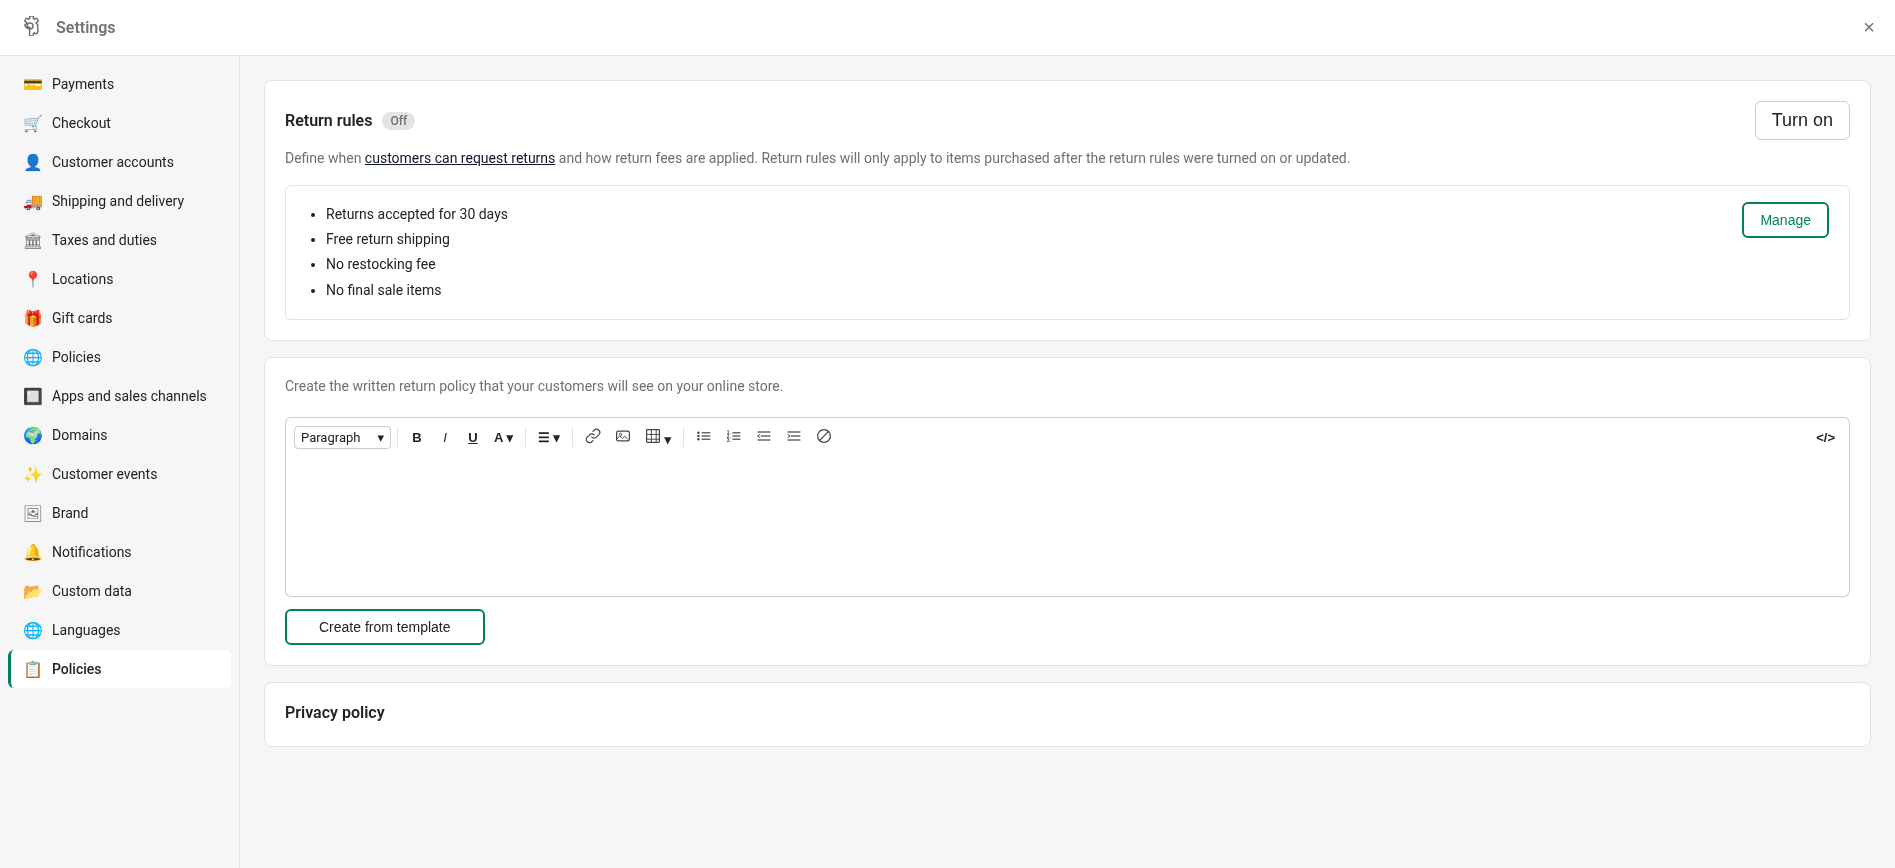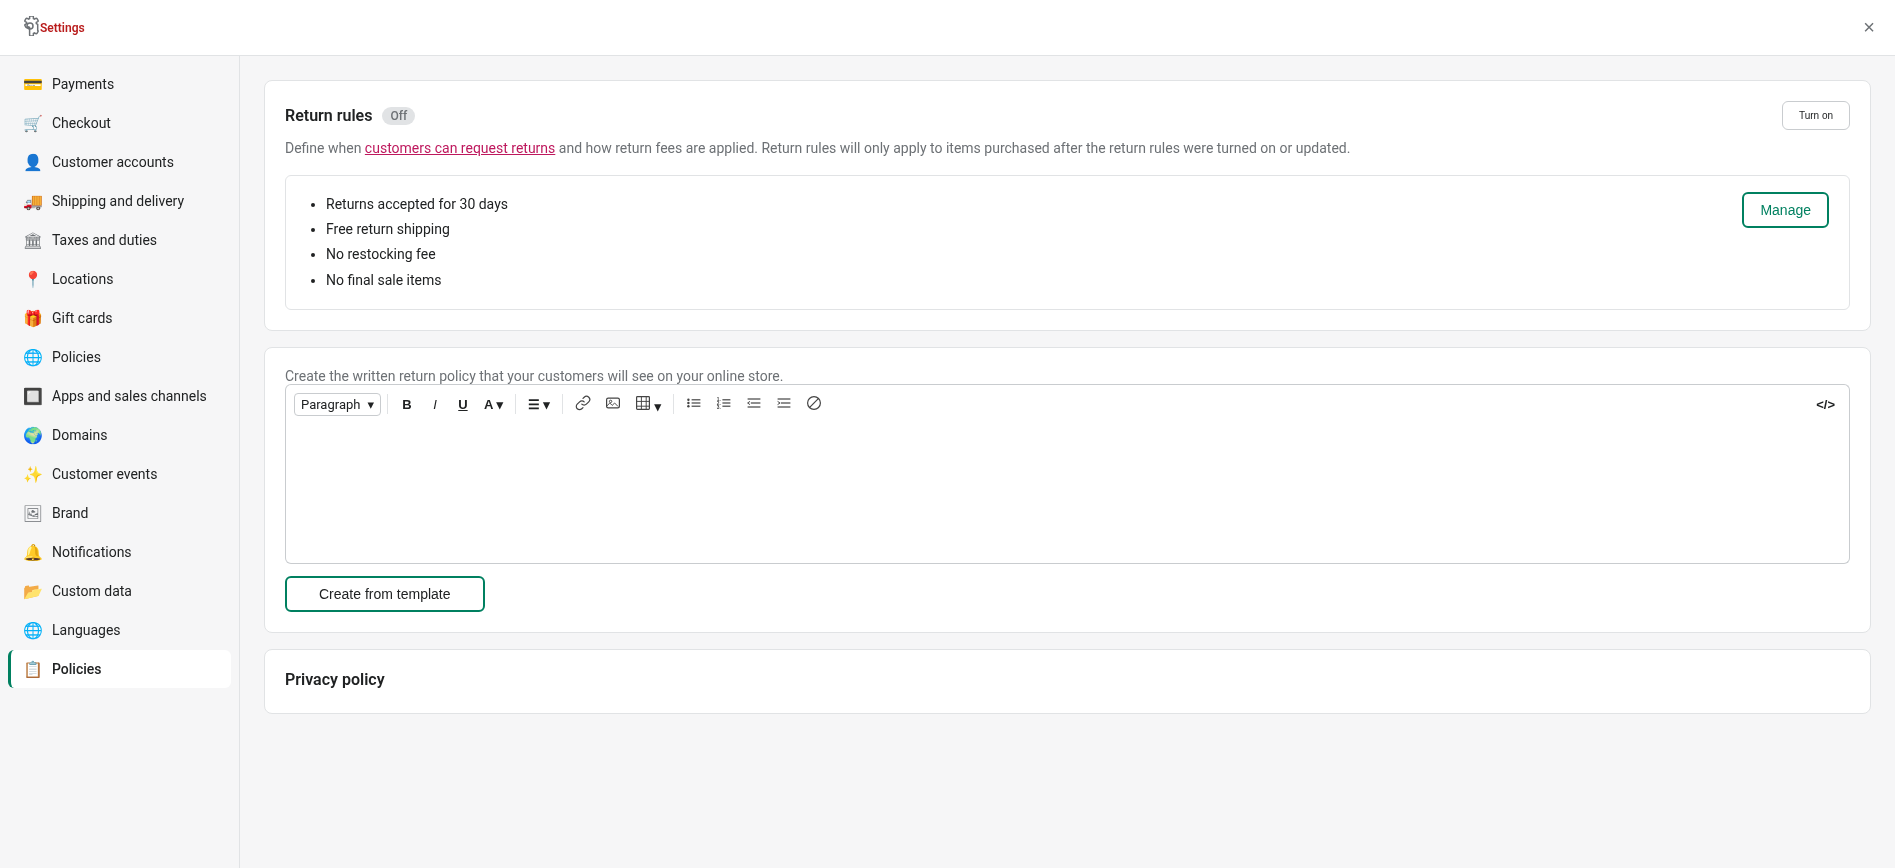--- a/index.html
+++ b/index.html
@@ -19,24 +19,24 @@
     .top-bar {
       display: flex;
       align-items: center;
       padding: 0 20px;
       height: 56px;
       background: #fff;
       border-bottom: 1px solid #e1e3e5;
       flex-shrink: 0;
     }
     .top-bar-title {
-      font-size: 12px;
+      font-size: 16px;
       font-weight: 600;
-      margin-left: 0;
-      color: #b91c1c;
+      margin-left: 16px;
+      color: #737373;
     }
     .close-btn {
       margin-left: auto;
       background: none;
       border: none;
       cursor: pointer;
       font-size: 20px;
       color: #6d7175;
     }
 
@@ -126,28 +126,28 @@
       border-radius: 10px;
       font-weight: 500;
     }
     .section-desc {
       font-size: 14px;
       color: #6d7175;
       margin-bottom: 16px;
       line-height: 1.5;
     }
     .section-desc a {
-      color: #be185d;
+      color: #0f172a;
     }
     .btn-turn-on {
       background: #fff;
       border: 1px solid #c9cccf;
       border-radius: 6px;
       padding: 8px 16px;
-      font-size: 10px;
+      font-size: 18px;
       cursor: pointer;
       font-weight: 500;
       color: #202223;
       white-space: nowrap;
     }
 
     .rules-box {
       border: 1px solid #e1e3e5;
       border-radius: 6px;
       padding: 16px 20px;
@@ -174,21 +174,21 @@
 
     
     .written-policy-title {
       font-size: 16px;
       font-weight: 600;
       margin-bottom: 4px;
     }
     .written-policy-desc {
       font-size: 14px;
       color: #6d7175;
-      margin-bottom: 0;
+      margin-bottom: 23px;
     }
 
     
     .editor-toolbar {
       display: flex;
       align-items: center;
       border: 1px solid #c9cccf;
       border-bottom: none;
       border-radius: 6px 6px 0 0;
       padding: 6px 8px;
@@ -199,21 +199,21 @@
     .toolbar-select {
       border: 1px solid #c9cccf;
       border-radius: 4px;
       padding: 3px 6px;
       font-size: 13px;
       background: #fff;
       cursor: pointer;
       color: #202223;
       display: flex;
       align-items: center;
-      gap: 7px;
+      gap: 17px;
     }
     .toolbar-divider {
       width: 1px;
       height: 20px;
       background: #e1e3e5;
       margin: 0 4px;
     }
     .toolbar-btn {
       background: none;
       border: none;

